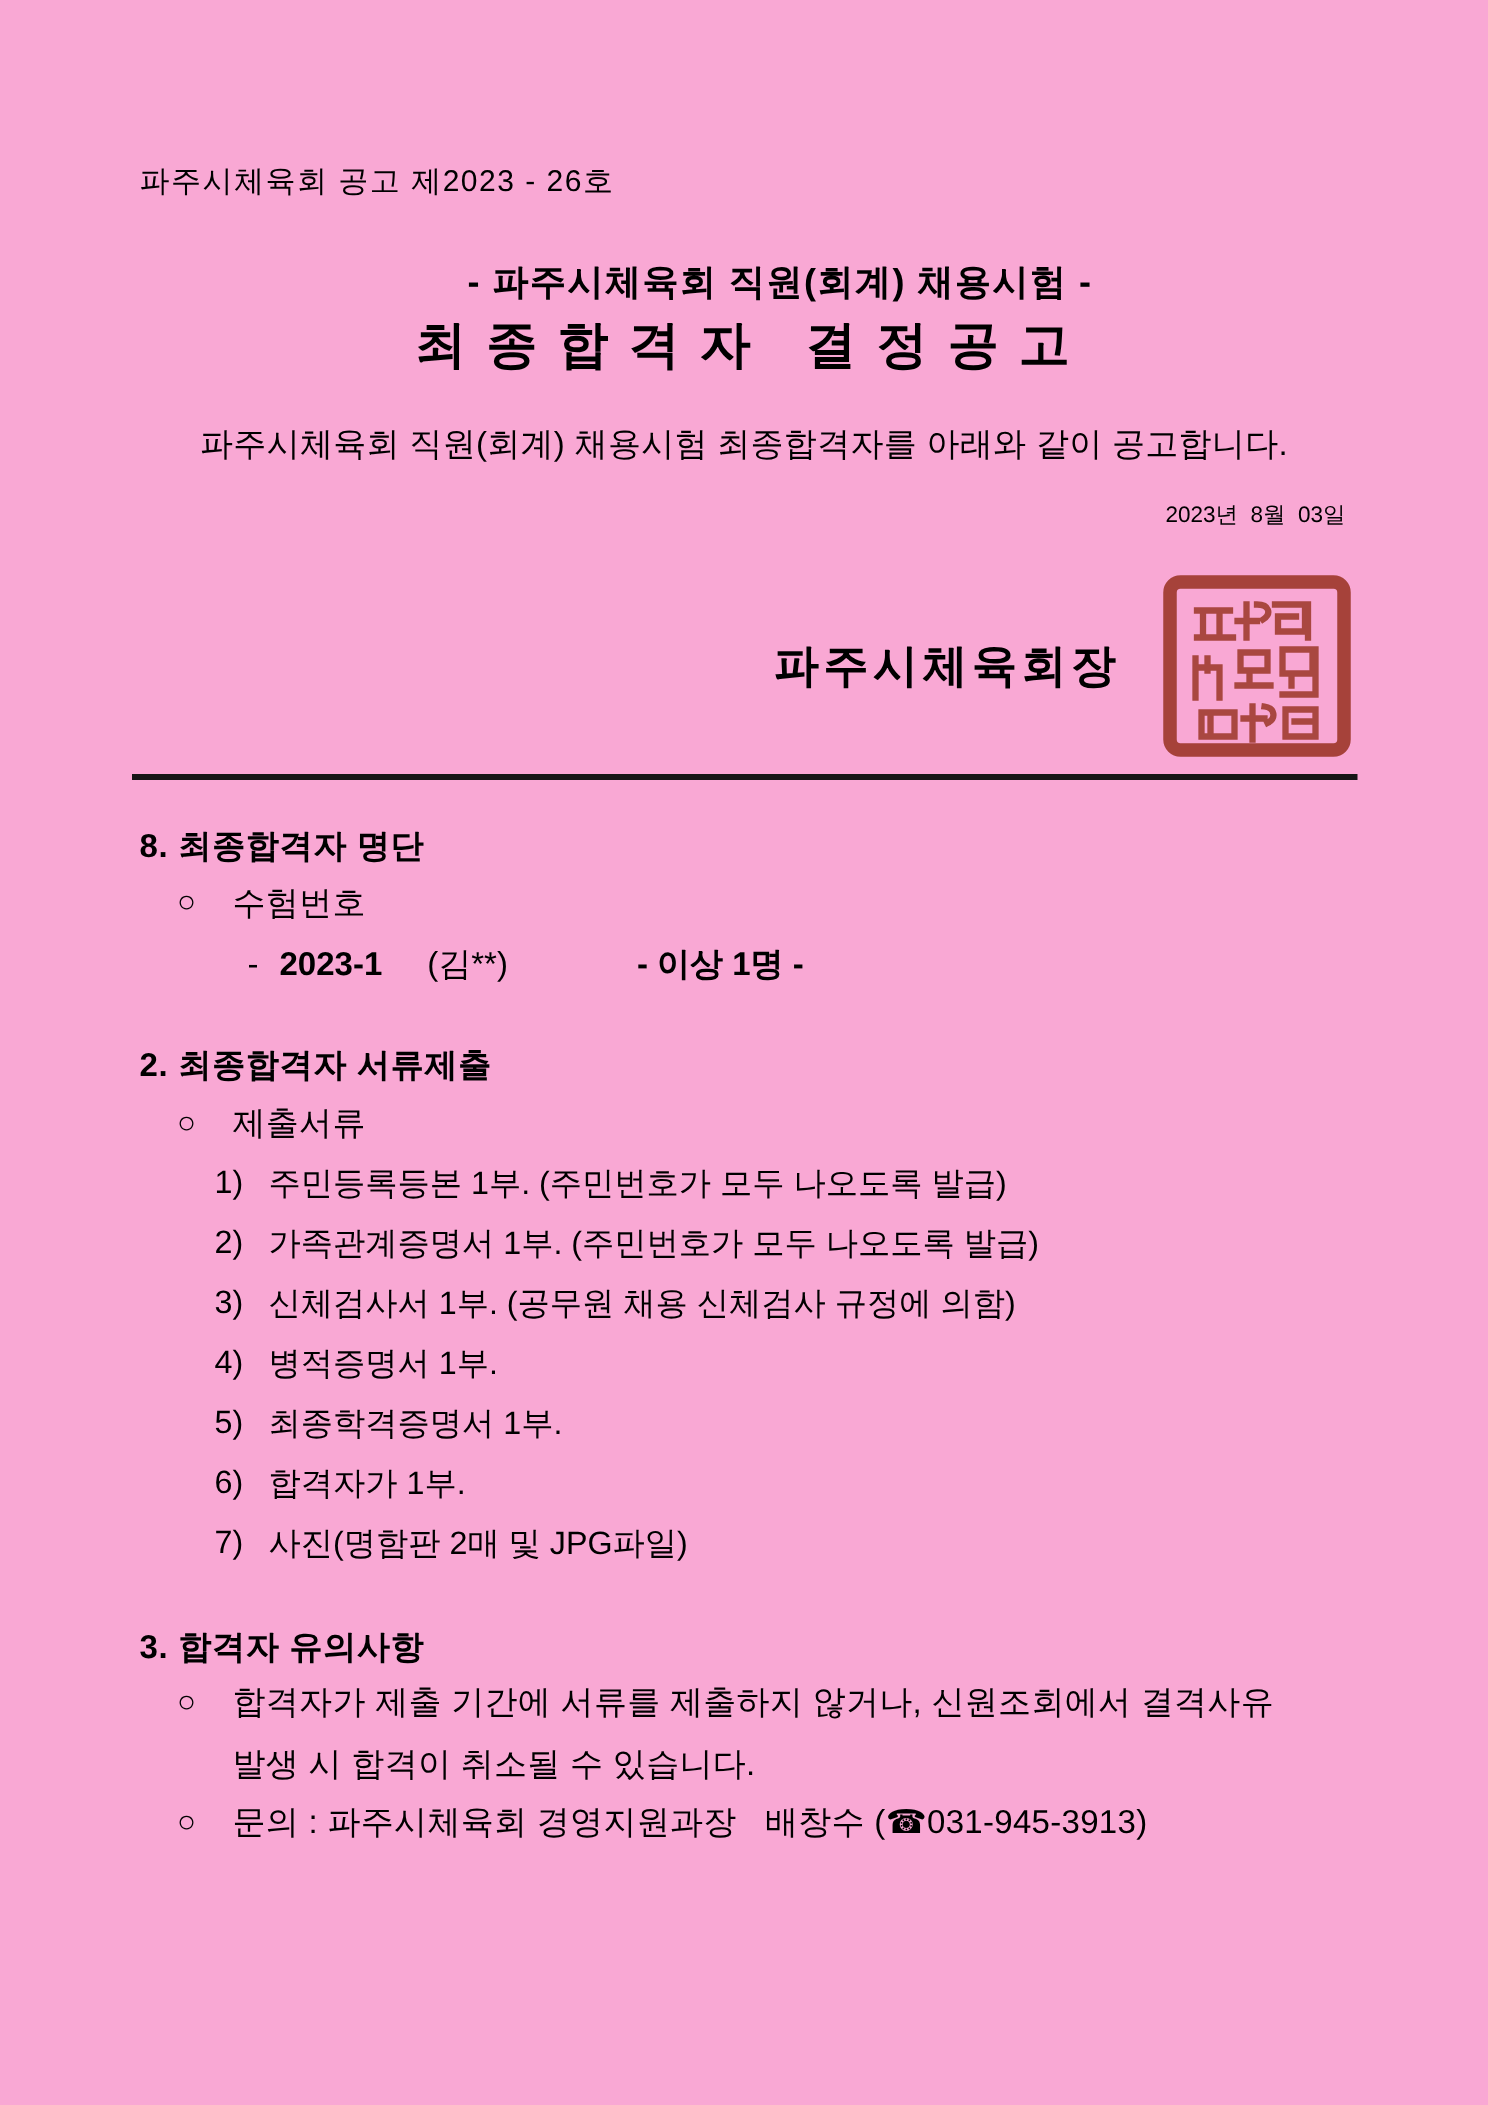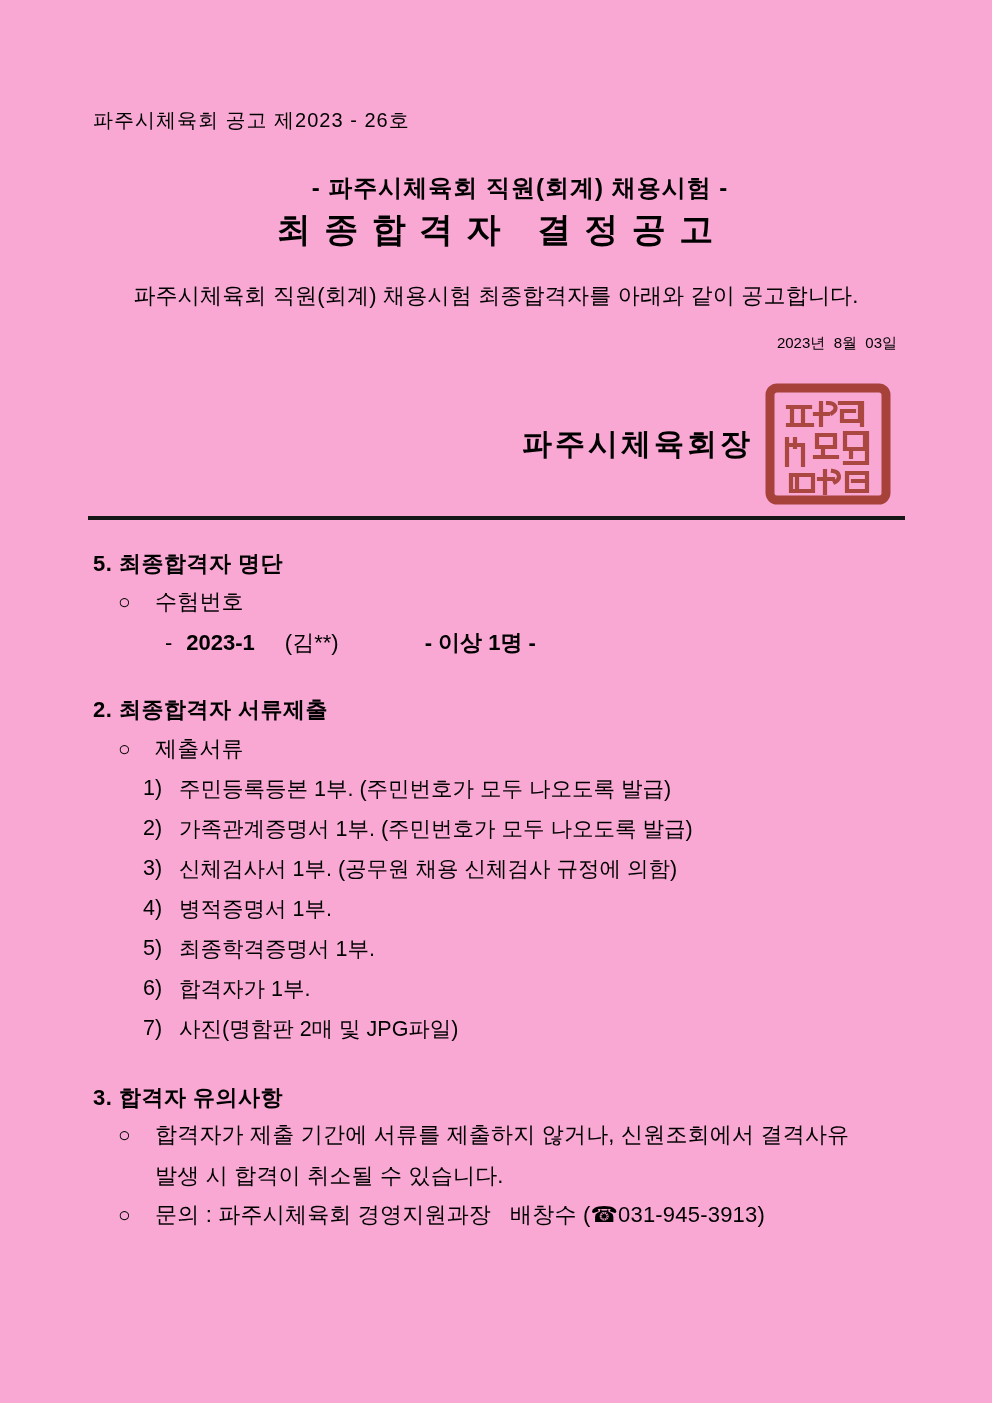--- a/index.html
+++ b/index.html
@@ -29,22 +29,22 @@
   }
   .intro {
     position:absolute; top:281px; left:0; width:100%;
     text-align:center; font-size:22px; letter-spacing:0.2px;
   }
   .date-line {
     position:absolute; top:334px; right:95px;
     font-size:15px;
   }
   .signature-row {
-    position:absolute; top:383px; right:101px;
-    display:flex; align-items:center; gap:12px;
+    position:absolute; top:383px; right:91px;
+    display:flex; align-items:center; gap:28px;
   }
   .signer {
     font-size:30px; font-weight:bold; letter-spacing:3px;
   }
   .seal { width:126px; height:122px; display:block; }
 
   .double-rule {
     position:absolute; top:516px; left:88px; right:87px;
     height:3px;
     border-top:2px solid #161616;
@@ -119,21 +119,21 @@
         <path d="M80 50 h20 v16 h-20 z M86 66 v8 M80 80 h22 M102 50 v30"></path>
         <path d="M26 92 h22 v16 h-22 z M32 92 v16"></path>
         <path d="M60 88 v22 M54 96 h14 M68 88 c7 1 8 8 2 11"></path>
         <path d="M82 90 h20 M82 90 v18 h20 M102 90 v18 M88 98 h10"></path>
       </g>
     </svg>
   </div>
 
   <div class="double-rule"></div>
 
-  <div class="sec-heading" id="sec1-heading">5. 최종합격자 명단</div>
+  <div class="sec-heading" id="sec1-heading">8. 최종합격자 명단</div>
   <div class="bullet-row" id="sec1-bullet">
     <span class="circle">○</span>
     <span class="bullet-text">수험번호</span>
   </div>
   <div class="roster-line">
     <span class="dash">-</span><span class="num">2023-1</span><span class="masked">(김**)</span><span class="tail">- 이상 1명 -</span>
   </div>
 
   <div class="sec-heading" id="sec2-heading">2. 최종합격자 서류제출</div>
   <div class="bullet-row" id="sec2-bullet">

